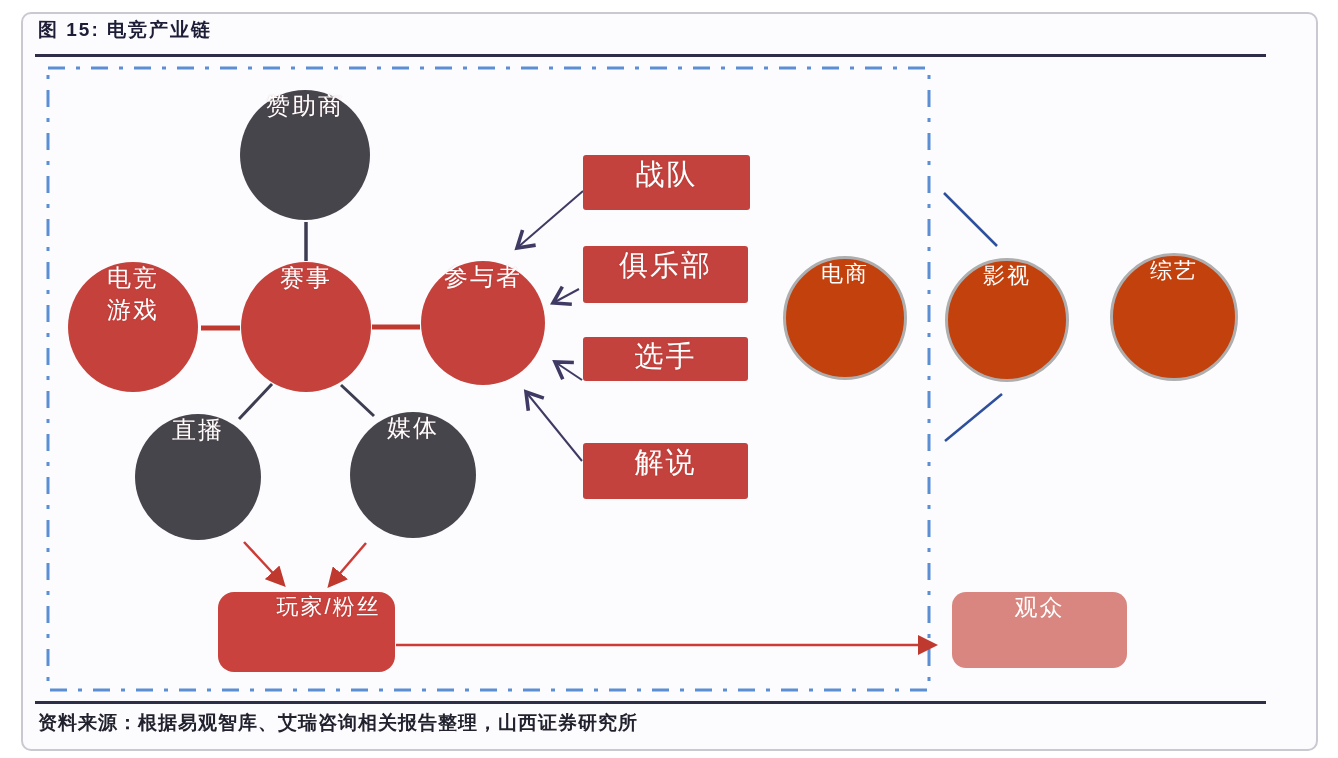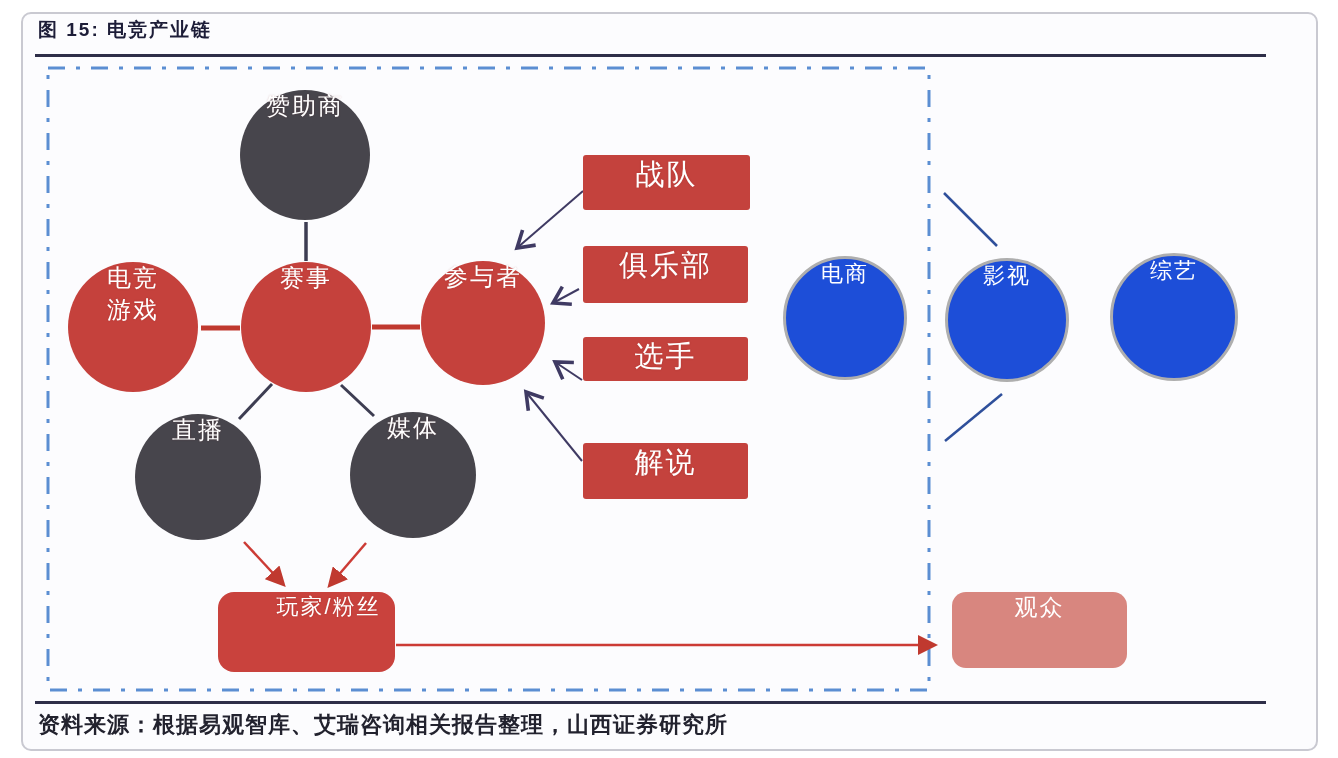--- a/index.html
+++ b/index.html
@@ -17,36 +17,36 @@
     position:absolute;left:38px;top:17px;
     font-size:19px;font-weight:bold;color:#1d1d38;letter-spacing:2px;
   }
   .rule{
     position:absolute;left:35px;width:1231px;height:3px;background:#2e2e48;
   }
   .rule-top{top:54px;}
   .rule-bottom{top:701px;}
   .fig-source{
     position:absolute;left:38px;top:710px;
-    font-size:22px;font-weight:bold;color:#22222e;letter-spacing:1px;
+    font-size:19px;font-weight:bold;color:#22222e;letter-spacing:1px;
   }
   svg.connectors{
     position:absolute;left:0;top:0;width:1338px;height:758px;
     pointer-events:none;
   }
   .node{
     position:absolute;box-sizing:border-box;
     display:flex;flex-direction:column;align-items:center;
     text-align:center;color:#ffffff;font-weight:normal;letter-spacing:2px;
     text-shadow:0 0 2px rgba(120,30,30,0.25);
   }
   .circle{border-radius:50%;}
   .c-red{background:#c5413c;font-size:24px;line-height:1.35;}
   .c-dark{background:#47454c;font-size:24px;}
-  .c-gray{background:#1d4ed8;border:3px solid #aeaeae;font-size:22px;text-shadow:none;}
+  .c-gray{background:#c2410c;border:3px solid #aeaeae;font-size:22px;text-shadow:none;}
   .rect-red{background:#c4423d;border-radius:3px;font-size:29px;}
   .box-fans{background:#c9423d;border-radius:16px;font-size:22px;padding-left:44px;}
   .box-audience{background:#d8867f;border-radius:14px;font-size:23px;text-shadow:none;}
 </style>
 </head>
 <body>
 
 <div class="card"></div>
 
 <div class="fig-title">图 15: 电竞产业链</div>

